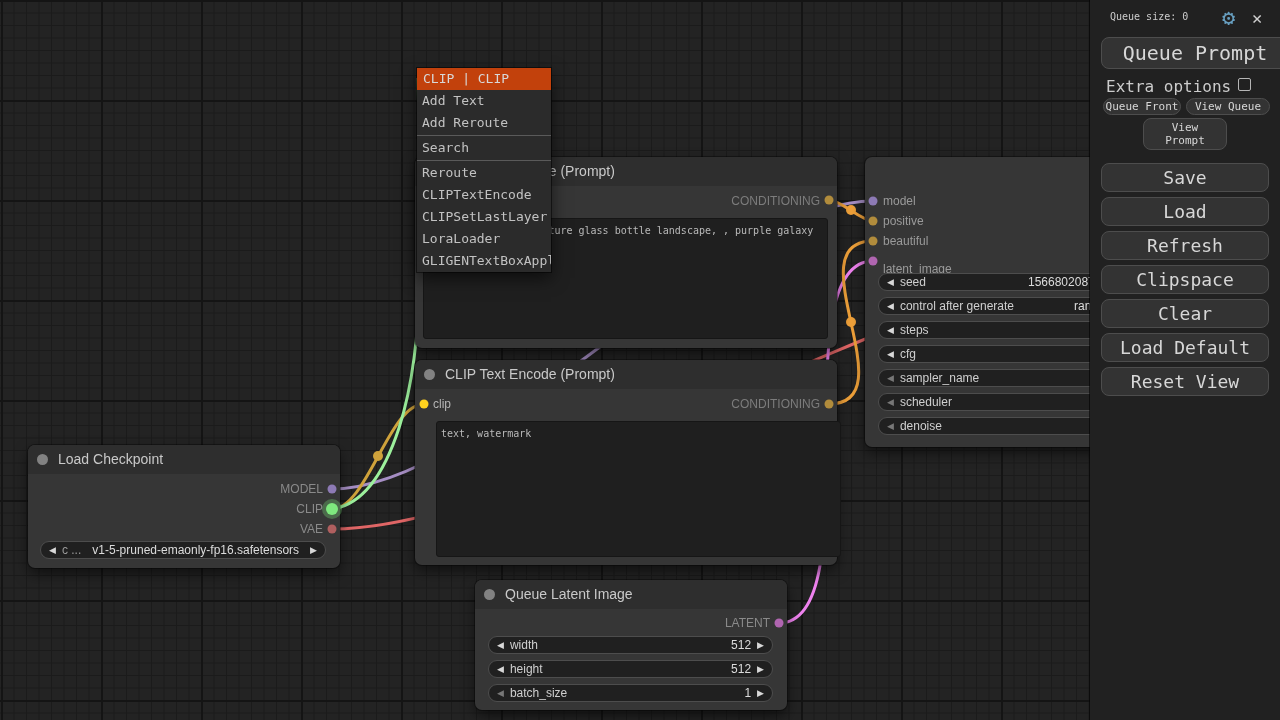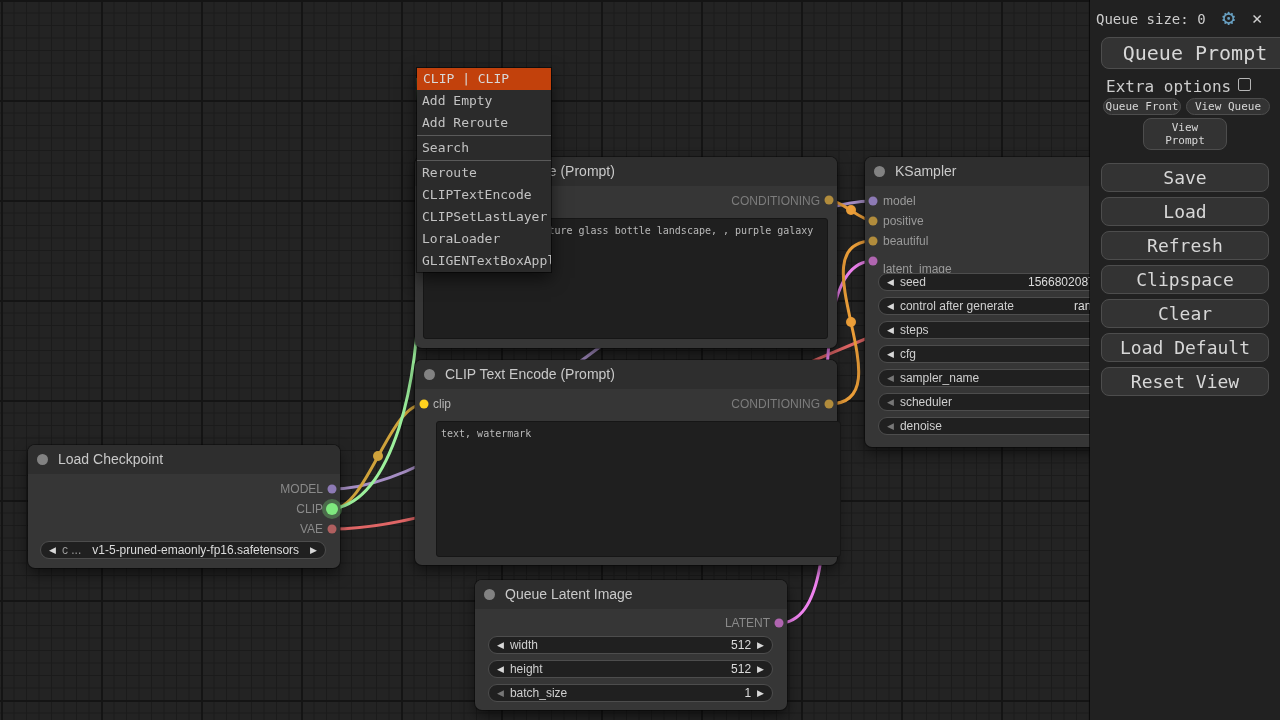--- a/index.html
+++ b/index.html
@@ -45,21 +45,21 @@
   #ctxmenu .hdr{background:#c2410c;color:#d8d8d8;height:22px;line-height:22px;padding-left:6px;}
   #ctxmenu .mi{height:22px;line-height:22px;padding-left:5px;white-space:nowrap;overflow:hidden;}
   #ctxmenu .sep{border-top:1px solid #5a5a5a;margin:1px 0;}
   
   #sidebar{position:absolute;left:1090px;top:0;width:190px;height:720px;background:#212121;
     z-index:40;font-family:"DejaVu Sans Mono",monospace;color:#cccccc;
     box-shadow:-1px 0 0 rgba(0,0,0,.6);}
   .sbtn{position:absolute;background:#333;border:1px solid #4d4d4d;border-radius:8px;
     color:#d7d7d7;display:flex;align-items:center;justify-content:center;
     font-family:"DejaVu Sans Mono",monospace;box-sizing:border-box;text-align:center;}
-  #qsize{position:absolute;left:6px;top:11px;font-size:14px;}
+  #qsize{position:absolute;left:20px;top:11px;font-size:10px;}
   #gear{position:absolute;left:132px;top:5px;font-size:22px;color:#68a0c2;cursor:pointer;}
   #closex{position:absolute;left:162px;top:8px;font-size:17px;color:#cfcfcf;font-weight:bold;cursor:pointer;}
   #qprompt{left:11px;top:37px;width:188px;height:32px;font-size:20px;}
   #extraopt{position:absolute;left:16px;top:77px;font-size:16px;}
   #extracb{position:absolute;left:148px;top:78px;width:13px;height:13px;appearance:none;
     border:1.5px solid #b5b5b5;border-radius:2px;background:transparent;margin:0;}
   #qfront{left:13px;top:98px;width:78px;height:17px;font-size:11px;border-radius:9px;}
   #vqueue{left:96px;top:98px;width:84px;height:17px;font-size:11px;border-radius:9px;}
   #vhist{left:53px;top:118px;width:84px;height:32px;font-size:11px;line-height:13px;
     border-radius:8px;white-space:normal;padding:0 16px;}
@@ -113,24 +113,20 @@
     <div class="ntitle">
       <span class="ndot"></span>
       <span class="ttext">CLIP Text Encode (Prompt)</span>
     </div>
     <div class="srow in" style="top:36px;left:18px;color:#b5b5b5">clip</div>
     <div class="srow out" style="top:36px;color:#7c7c7c">CONDITIONING</div>
     <div class="tarea" style="left:21px;top:61px;width:405px;height:136px">text, watermark</div>
   </div>
 
   <div class="node" style="left:865px;top:157px;width:300px;height:290px">
-    <div class="ntitle">
-      <span class="ndot"></span>
-      <span class="ttext">KSampler</span>
-    </div>
     <div class="srow in" style="top:36px">model</div>
     <div class="srow in" style="top:56px">positive</div>
     <div class="srow in" style="top:76px">beautiful</div>
     <div class="srow in" style="top:104px">latent_image</div>
 
     <div class="widget" style="left:13px;right:13px;top:116px">
       <span class="arr">◀</span>
       <span class="wlabel">seed</span>
       <span class="wval abs">1566802087</span>
     </div>
@@ -202,21 +198,21 @@
     <circle cx="829" cy="200" r="4.5" fill="#B18C3C"></circle>
     <circle cx="873" cy="201" r="4.5" fill="#8D7AB5"></circle>
     <circle cx="873" cy="221" r="4.5" fill="#B18C3C"></circle>
     <circle cx="873" cy="241" r="4.5" fill="#B18C3C"></circle>
     <circle cx="873" cy="261" r="4.5" fill="#B065B0"></circle>
     <circle cx="779" cy="623" r="4.5" fill="#B065B0"></circle>
   </svg>
 
   <div id="ctxmenu">
     <div class="hdr">CLIP | CLIP</div>
-    <div class="mi">Add Empty</div>
+    <div class="mi">Add Text</div>
     <div class="mi">Add Reroute</div>
     <div class="sep"></div>
     <div class="mi">Search</div>
     <div class="sep"></div>
     <div class="mi">Reroute</div>
     <div class="mi">CLIPTextEncode</div>
     <div class="mi">CLIPSetLastLayer</div>
     <div class="mi">LoraLoader</div>
     <div class="mi">GLIGENTextBoxApply</div>
   </div>

